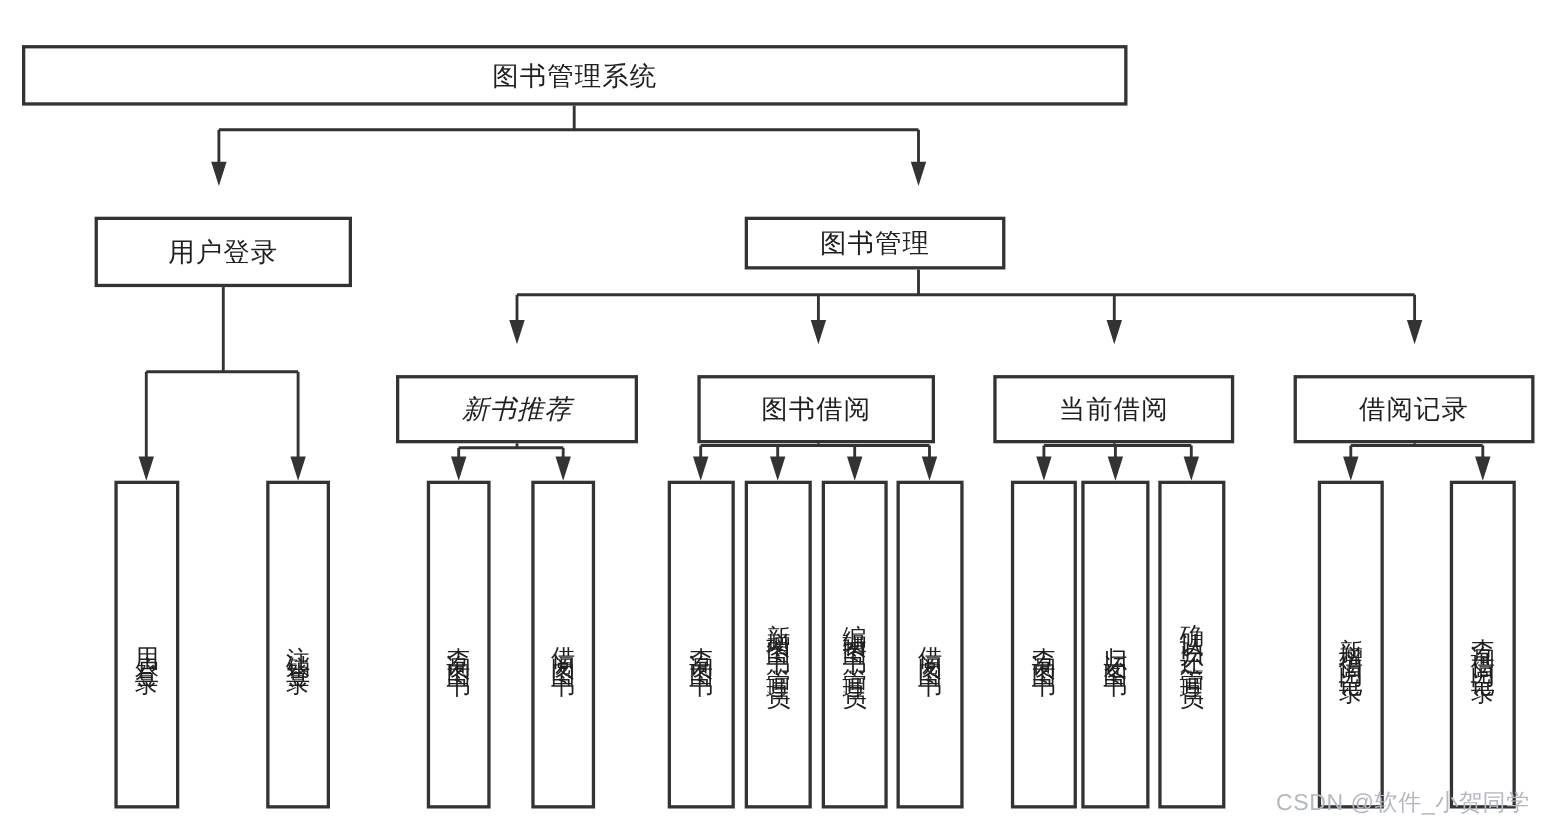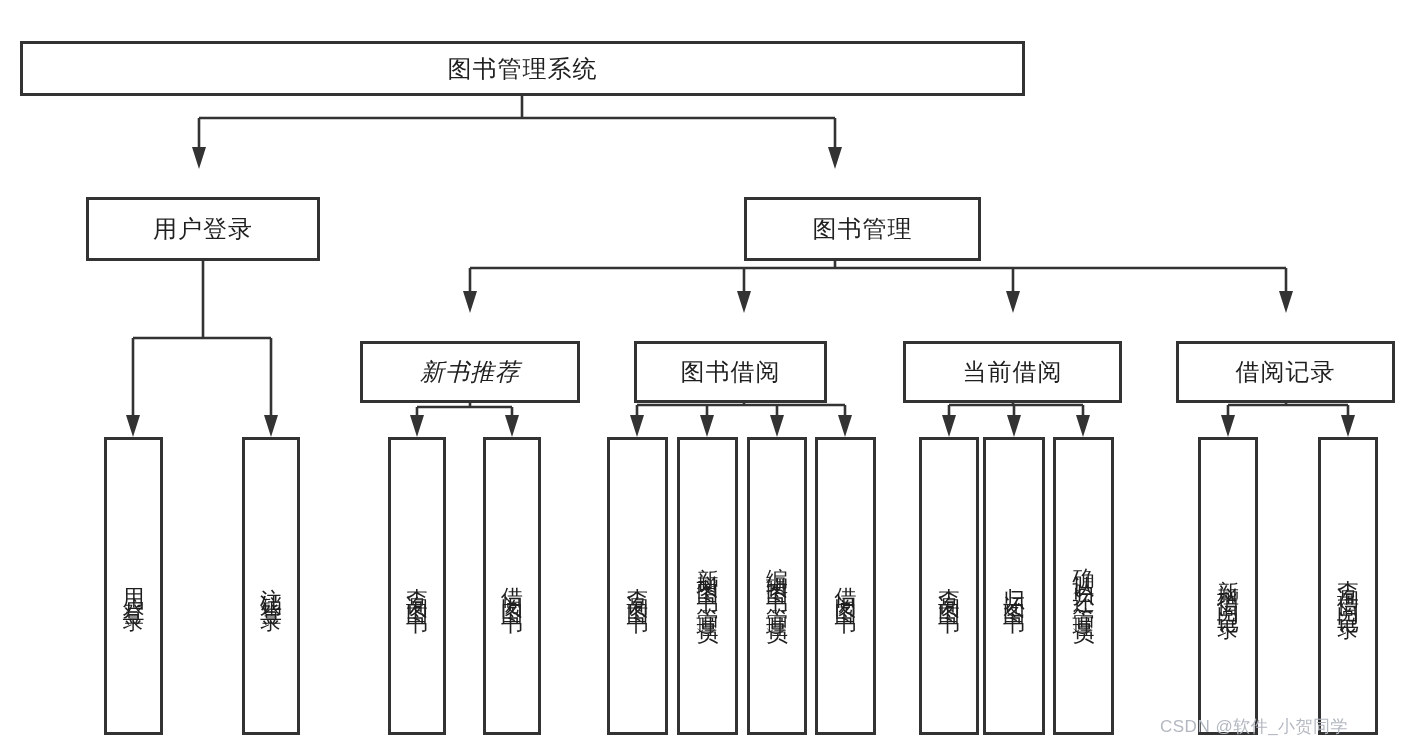--- a/index.html
+++ b/index.html
@@ -32,21 +32,21 @@
   .vbox span{
     writing-mode:vertical-rl;
     font-size:22px;
     letter-spacing:8px;
     line-height:1;
     white-space:nowrap;
   }
   .watermark{
     position:absolute;
     left:1160px;top:715px;
-    font-size:17px;
+    font-size:21px;
     letter-spacing:0.5px;
     color:var(--watermark);
     white-space:nowrap;
     pointer-events:none;
     z-index:10;
   }
 </style>
 </head>
 <body>
 
@@ -105,24 +105,24 @@
       M942 415 h14 L949 437 Z
       M1007 415 h14 L1014 437 Z
       M1076 415 h14 L1083 437 Z
       M1221 415 h14 L1228 437 Z
       M1341 415 h14 L1348 437 Z"></path>
   </svg>
 
   <div class="node hbox" style="left:20px;top:13px;width:1005px;height:55px;">图书管理系统</div>
 
   <div class="node hbox" style="left:86px;top:169px;width:234px;height:64px;">用户登录</div>
-  <div class="node hbox" style="left:744px;top:169px;width:237px;height:64px;">图书管理</div>
+  <div class="node hbox" style="left:677px;top:169px;width:237px;height:48px;">图书管理</div>
 
   <div class="node hbox" style="left:360px;top:313px;width:220px;height:62px;font-style:italic;">新书推荐</div>
-  <div class="node hbox" style="left:634px;top:313px;width:193px;height:62px;">图书借阅</div>
+  <div class="node hbox" style="left:634px;top:313px;width:216px;height:62px;">图书借阅</div>
   <div class="node hbox" style="left:903px;top:313px;width:219px;height:62px;text-align:right;">当前借阅</div>
   <div class="node hbox" style="left:1176px;top:313px;width:219px;height:62px;">借阅记录</div>
 
   <div class="node vbox" style="left:104px;top:437px;width:59px;height:298px;">
     <span>用户登录</span>
   </div>
   <div class="node vbox" style="left:242px;top:437px;width:58px;height:298px;">
     <span>注销登录</span>
   </div>
 

